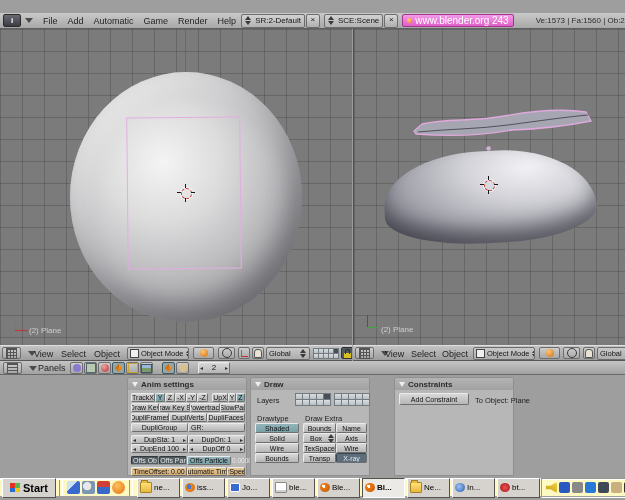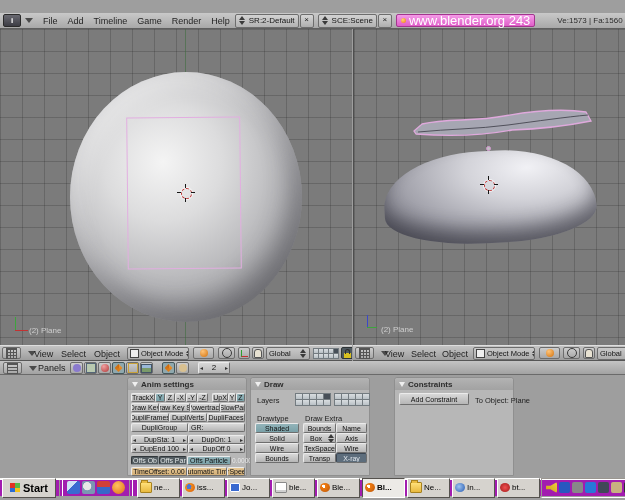--- a/index.html
+++ b/index.html
@@ -14,21 +14,21 @@
            border-bottom:1px solid #5f5f5f;display:flex;align-items:center;padding:0 3px;}
   .mi{font-size:9px;color:#1f1f1f;margin:0 5px;white-space:nowrap;}
   .infobtn{width:16px;height:11px;background:linear-gradient(#6a6a72,#3c3c44);border:1px solid #2a2a2a;border-radius:2px;
            color:#fff;font-size:8px;font-weight:bold;text-align:center;line-height:11px;flex:none;}
   .collapse{width:0;height:0;border:4px solid transparent;border-top:5px solid #4a4a4a;margin:4px 5px 0 4px;flex:none;}
   .dbfield{height:12px;background:linear-gradient(#d2d2d2,#b2b2b2);border:1px solid #6d6d6d;border-radius:2px;
            display:flex;align-items:center;font-size:8px;color:#141414;padding:0 3px;gap:3px;white-space:nowrap;}
   .xbtn{width:12px;height:12px;background:linear-gradient(#d6d6d6,#aeaeae);border:1px solid #6d6d6d;border-radius:2px;
         font-size:8px;line-height:10px;text-align:center;color:#222;margin:0 4px 0 1px;flex:none;}
   .badge{height:11px;background:linear-gradient(#f59ae8,#df5ec8);border:1px solid #a2368e;border-radius:2px;color:#fff;
-         font-size:13px;display:flex;align-items:center;padding:0 4px;gap:3px;margin-right:22px;white-space:nowrap;}
+         font-size:10px;display:flex;align-items:center;padding:0 4px;gap:3px;margin-right:22px;white-space:nowrap;}
   .bdot{width:5px;height:5px;border-radius:50%;background:radial-gradient(circle at 35% 35%,#ffd27a,#f07b10);}
   .stats{font-size:8px;color:#2c2c2c;white-space:nowrap;}
   
   .vp{overflow:hidden;background-color:#7b7b7b;
       background-image:linear-gradient(rgba(50,50,50,.28) 1px,transparent 1px),
                        linear-gradient(90deg,rgba(50,50,50,.28) 1px,transparent 1px);
       background-size:22px 22px;}
   .vph{height:16px;background:linear-gradient(#c4c4c4,#9d9d9d);border-top:1px solid #dedede;border-bottom:1px solid #565656;overflow:hidden;}
   .vpt{font-size:9px;color:#1f1f1f;top:3px;white-space:nowrap;}
   .dd{background:linear-gradient(#c9c9c9,#adadad);border:1px solid #6d6d6d;border-radius:2px;display:flex;align-items:center;
@@ -60,21 +60,21 @@
       border-radius:2px;color:#101010;white-space:nowrap;overflow:hidden;}
   .bb.sel{background:linear-gradient(#93b4ba,#7aa1a8);}
   .bb.dk{background:#525b60;color:#e3e8e8;border-top-color:#32383b;border-left-color:#32383b;border-bottom-color:#8d9599;border-right-color:#8d9599;}
   .bb.xr{background:#5d6d7c;color:#e3e8ee;border-top-color:#3a4552;border-left-color:#3a4552;}
   .bb.tan{background:linear-gradient(#e7c896,#d2ae76);}
   .bb.pur{background:linear-gradient(#c6c6d8,#adadc2);}
   .sa{font-size:6px;color:#333;flex:none;padding:0 1px;}
   .sx{flex:1;text-align:center;}
   .plbl{position:absolute;font-size:7.5px;color:#1e1e1e;white-space:nowrap;}
   
-  .taskbar{left:0;top:478px;width:625px;height:18px;background:#a21caf;border-top:1px solid #f7f6f3;
+  .taskbar{left:0;top:478px;width:625px;height:18px;background:#fef9c3;border-top:1px solid #f7f6f3;
            box-shadow:inset 0 1px 0 #fff;display:flex;align-items:center;padding:0 2px;}
   .startbtn{width:52px;height:18px;background:#d6d3ce;border:1px solid;border-color:#fff #55524e #55524e #fff;
             box-shadow:1px 1px 0 #9a9690 inset? ;display:flex;align-items:center;justify-content:center;gap:3px;flex:none;}
   .flag{width:10px;height:9px;display:grid;grid-template-columns:5px 5px;grid-auto-rows:4.5px;flex:none;}
   .flag i:nth-child(1){background:#e33022;}.flag i:nth-child(2){background:#58b847;}
   .flag i:nth-child(3){background:#2a6cd4;}.flag i:nth-child(4){background:#f4c21a;}
   .stxt{font-size:11px;font-weight:bold;color:#000;}
   .tdiv{width:2px;height:16px;border-left:1px solid #9a9690;border-right:1px solid #fff;margin:0 3px;flex:none;}
   .ql{width:13px;height:13px;border-radius:2px;margin:0 1px;flex:none;}
   .task{width:37px;height:18px;margin:0 1px;background:#d6d3ce;border:1px solid;border-color:#fff #55524e #55524e #fff;
@@ -100,21 +100,21 @@
 <body>
 
 <div class="screen">
 
 
   <div class="A menubar">
     <span class="infobtn">i</span>
     <span class="collapse"></span>
     <span class="mi">File</span>
     <span class="mi">Add</span>
-    <span class="mi">Timeline</span>
+    <span class="mi">Automatic</span>
     <span class="mi">Game</span>
     <span class="mi">Render</span>
     <span class="mi">Help</span>
     <span class="dbfield" style="width:76px;">
       <span class="ud" style="margin:0;"></span>
       <span>SR:2-Default</span>
     </span>
     <span class="xbtn">×</span>
     <span class="dbfield" style="width:66px;">
       <span class="ud" style="margin:0;"></span>

